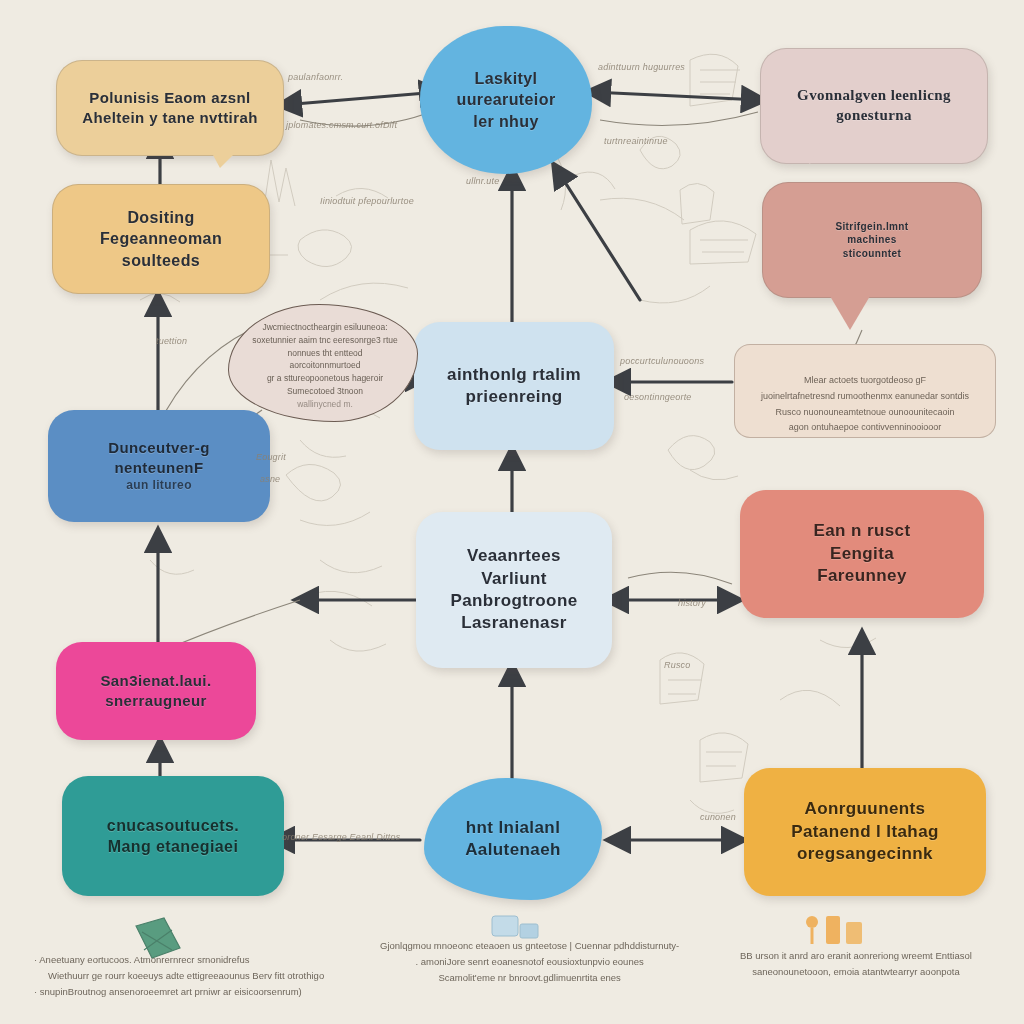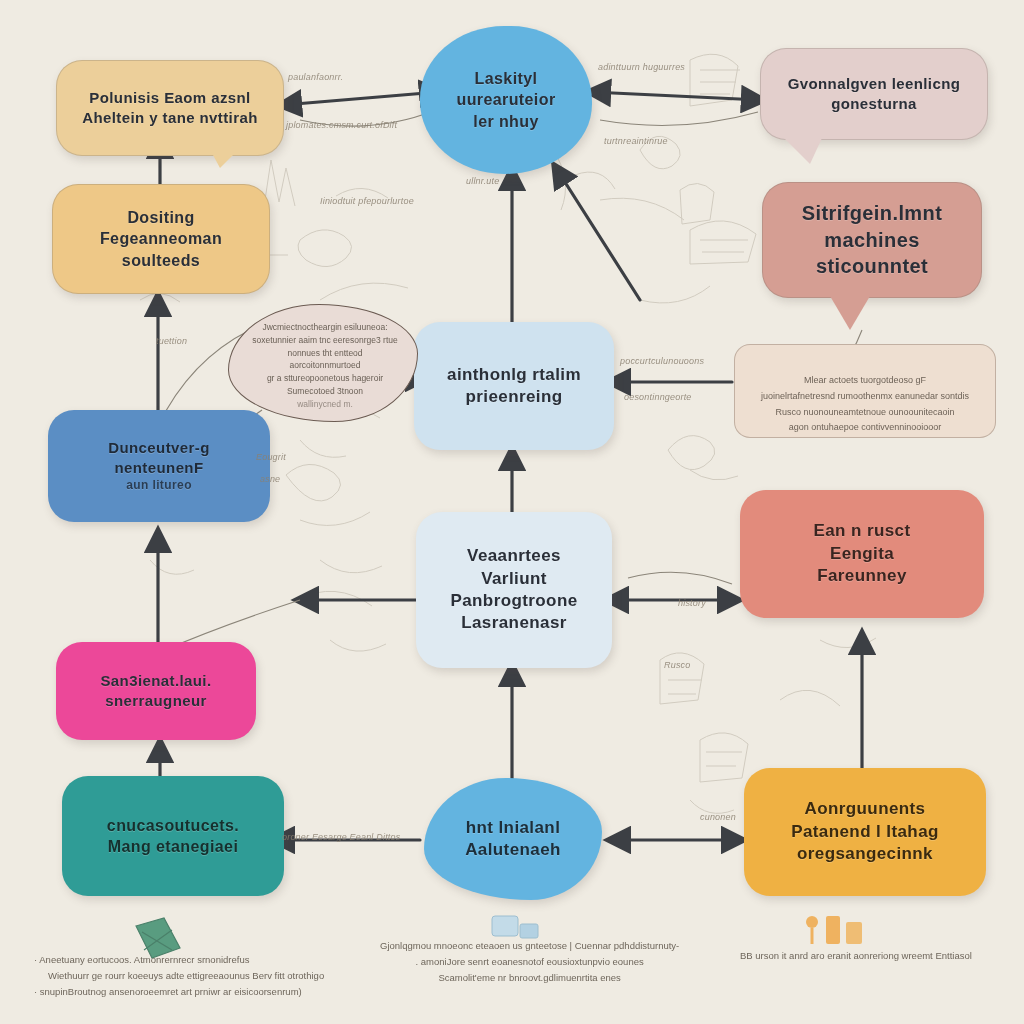--- a/index.html
+++ b/index.html
@@ -254,37 +254,37 @@
   <div class="tail" style="left:206px;top:142px;border-left:14px solid transparent;border-right:26px solid transparent;border-top:26px solid #eccf9a;"></div>
 
   <div class="node ellipse n-blue-deep soft-shadow" style="left:420px;top:26px;width:172px;height:148px;font-size:16px;">
     <span class="lbl">
       <span>Laskityl</span>
       <span>uurearuteior</span>
       <span>ler nhuy</span>
     </span>
   </div>
 
-  <div class="node rrect n-rose-pale soft-shadow hand-edge" style="left:760px;top:48px;width:228px;height:92px;font-size:15px;">
+  <div class="node rrect n-rose-pale soft-shadow hand-edge" style="left:760px;top:48px;width:228px;height:116px;font-size:15px;font-family:Liberation Serif, serif;">
     <span class="lbl">
       <span>Gvonnalgven leenlicng</span>
       <span>gonesturna</span>
     </span>
   </div>
   <div class="tail" style="left:784px;top:138px;border-left:26px solid transparent;border-right:12px solid transparent;border-top:26px solid #e3cfcc;"></div>
 
   <div class="node rrect n-tan2 soft-shadow hand-edge" style="left:52px;top:184px;width:218px;height:110px;font-size:16px;">
     <span class="lbl">
       <span>Dositing</span>
       <span>Fegeanneoman</span>
       <span>soulteeds</span>
     </span>
   </div>
 
-  <div class="node rrect n-rose soft-shadow hand-edge" style="left:762px;top:182px;width:220px;height:116px;font-size:20px;">
+  <div class="node rrect n-rose soft-shadow hand-edge" style="left:762px;top:182px;width:220px;height:116px;font-size:10px;">
     <span class="lbl">
       <span>Sitrifgein.lmnt</span>
       <span>machines</span>
       <span>sticounntet</span>
     </span>
   </div>
   <div class="tail" style="left:830px;top:296px;border-left:20px solid transparent;border-right:20px solid transparent;border-top:34px solid #d59e93;"></div>
 
   <div class="node rrect n-blue-pale soft-shadow" style="left:414px;top:322px;width:200px;height:128px;font-size:17px;">
     <span class="lbl">
@@ -387,15 +387,16 @@
   </div>
 
   <div class="footer-col fc-mid">
     <span>Gjonlqgmou mnoeonc eteaoen us gnteetose | Cuennar pdhddisturnuty-</span>
     <span>. amoniJore senrt eoanesnotof eousioxtunpvio eounes</span>
     <span>Scamolit'eme nr bnroovt.gdlimuenrtita  enes</span>
   </div>
 
   <div class="footer-col fc-right">
     <span>BB  urson it anrd aro eranit aonreriong wreemt Enttiasol</span>
+    <span>saneonounetooon, emoia atantwtearryr aoonpota</span>
   </div>
 
 </div>
 
 </body></html>

